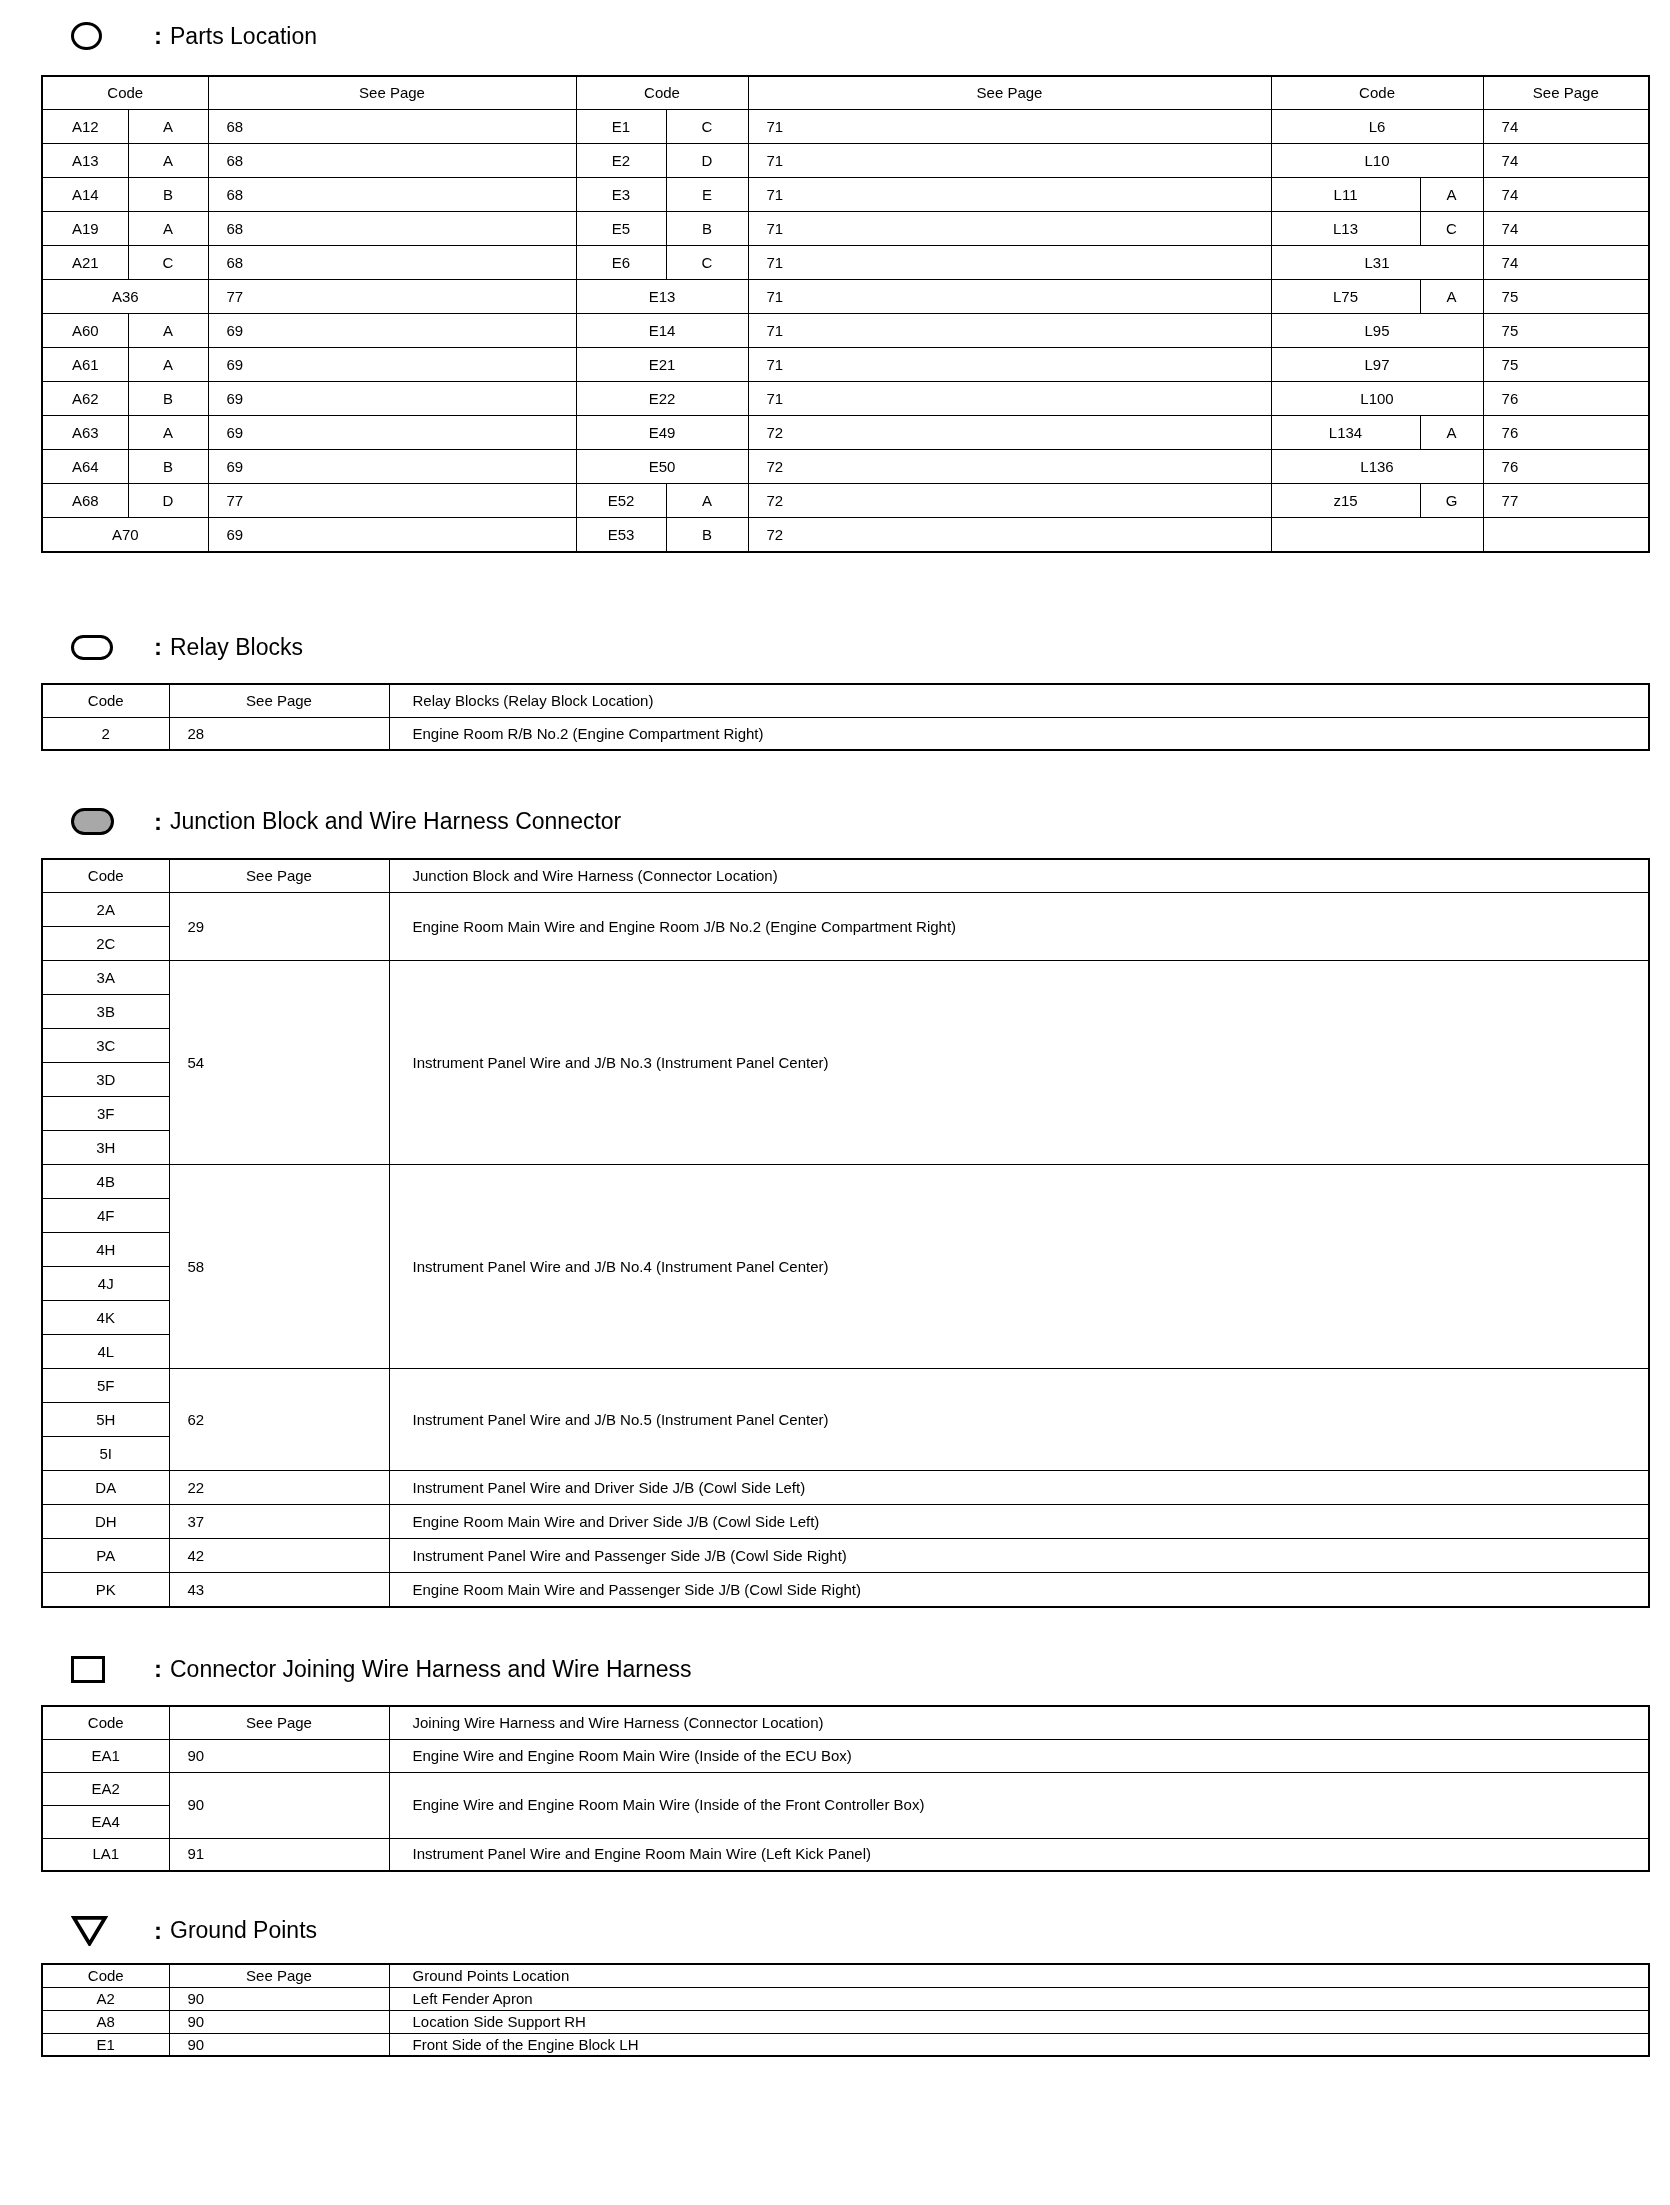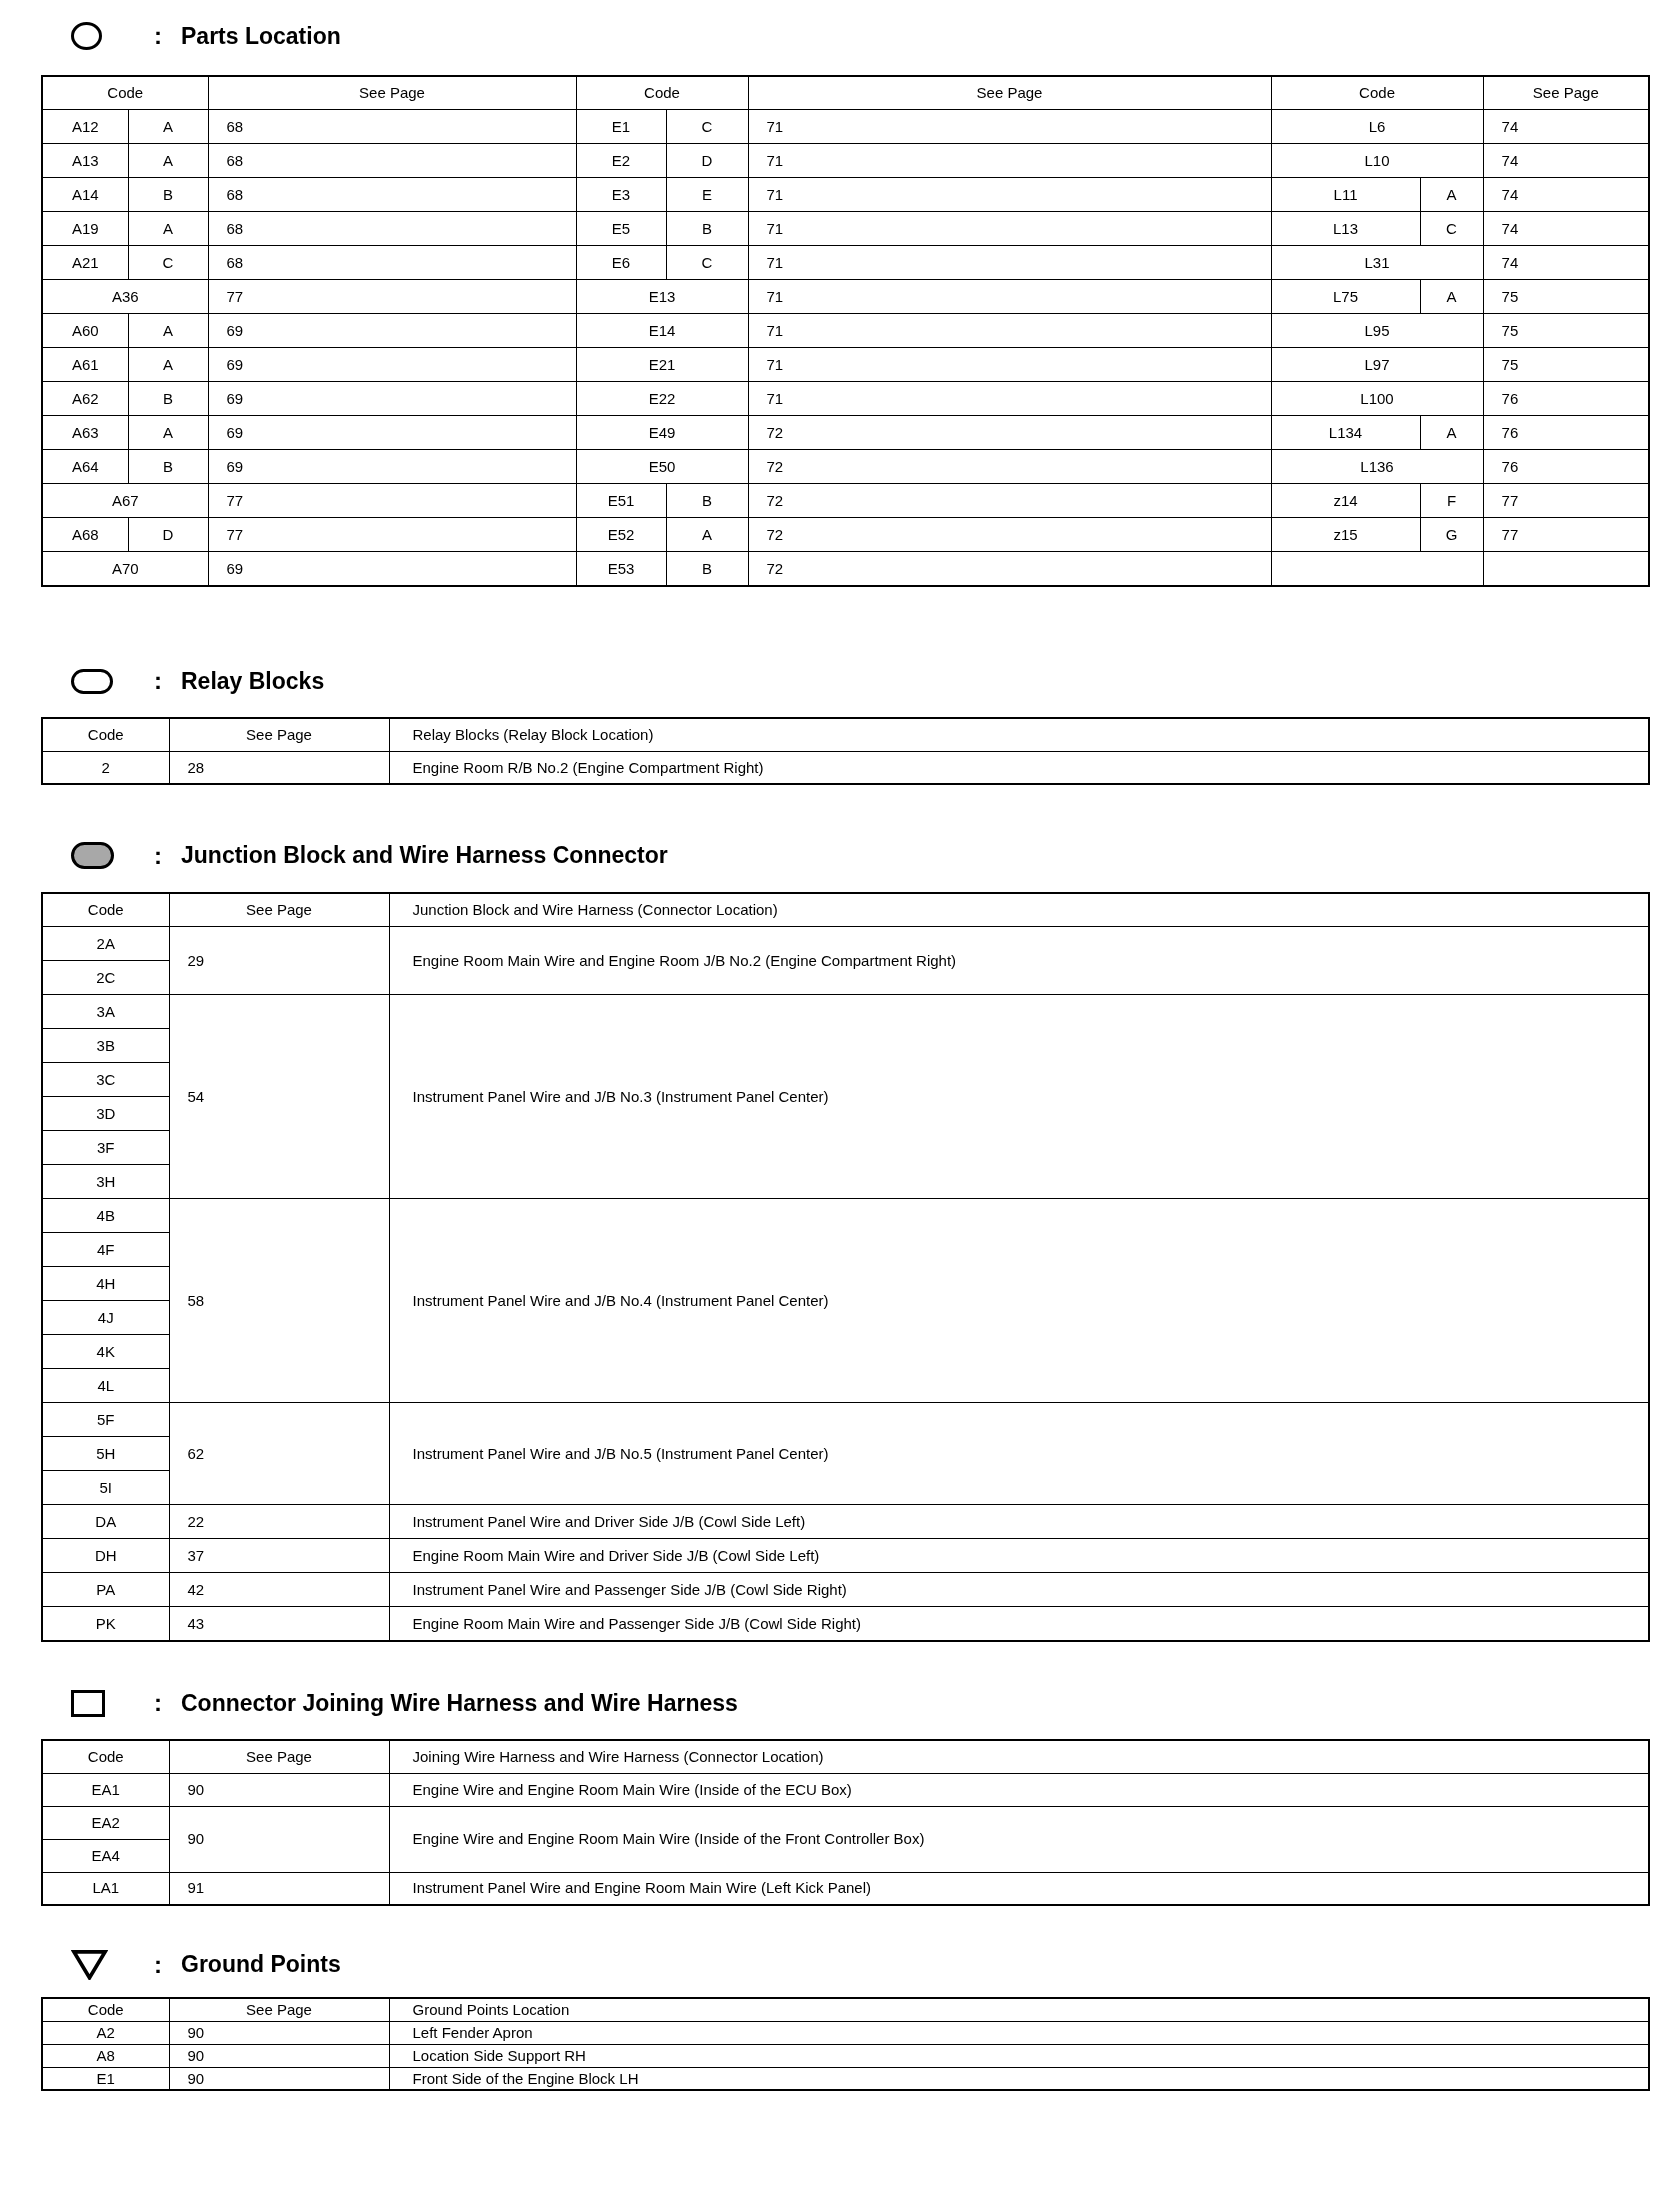--- a/index.html
+++ b/index.html
@@ -39,22 +39,22 @@
   .icon-rect {
     width: 34px; height: 27px;
     border: 3.7px solid #000;
   }
   .colon {
     margin-left: 31px;
     font-weight: bold;
     font-size: 24px;
   }
   .section-title {
-    margin-left: 19px;
-    font-weight: bold;
+    margin-left: 8px;
+    font-weight: normal;
     font-size: 23px;
     white-space: nowrap;
   }
 
   
   .tbl {
     border-collapse: collapse;
     table-layout: fixed;
     width: 1607px;
     font-size: 15px;
@@ -226,30 +226,20 @@
         <tr>
           <td class="cc">A64</td>
           <td class="cc">B</td>
           <td class="pg">69</td>
           <td class="cc" colspan="2">E50</td>
           <td class="pg">72</td>
           <td class="cc" colspan="2">L136</td>
           <td class="pg">76</td>
         </tr>
         <tr>
-          <td class="cc" colspan="2">A67</td>
-          <td class="pg">77</td>
-          <td class="cc">E51</td>
-          <td class="cc">B</td>
-          <td class="pg">72</td>
-          <td class="cc">z14</td>
-          <td class="cc">F</td>
-          <td class="pg">77</td>
-        </tr>
-        <tr>
           <td class="cc">A68</td>
           <td class="cc">D</td>
           <td class="pg">77</td>
           <td class="cc">E52</td>
           <td class="cc">A</td>
           <td class="pg">72</td>
           <td class="cc">z15</td>
           <td class="cc">G</td>
           <td class="pg">77</td>
         </tr>

